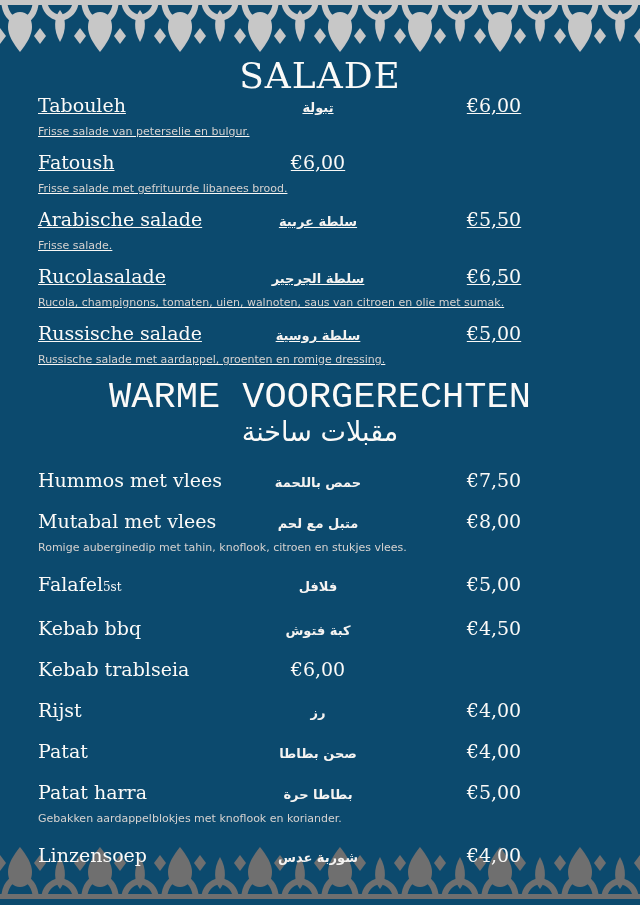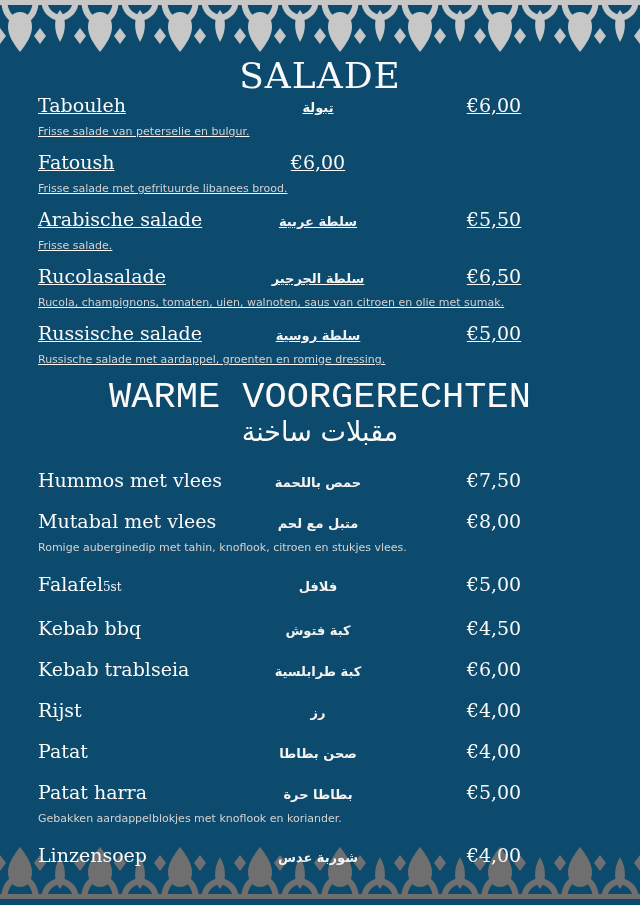--- a/index.html
+++ b/index.html
@@ -179,21 +179,20 @@
 
         </div>
         <div class="row">
           <div class="item-name"><span>Kebab bbq</span></div>
           <div class="item-ar" dir="rtl">كبة فتوش</div>
           <div class="item-price">€4,50</div>
 
         </div>
         <div class="row">
           <div class="item-name"><span>Kebab trablseia</span></div>
-          <div class="item-ar" dir="rtl">كبة طرابلسية</div>
           <div class="item-price">€6,00</div>
 
         </div>
         <div class="row">
           <div class="item-name"><span>Rijst</span></div>
           <div class="item-ar" dir="rtl">رز</div>
           <div class="item-price">€4,00</div>
 
         </div>
         <div class="row">

